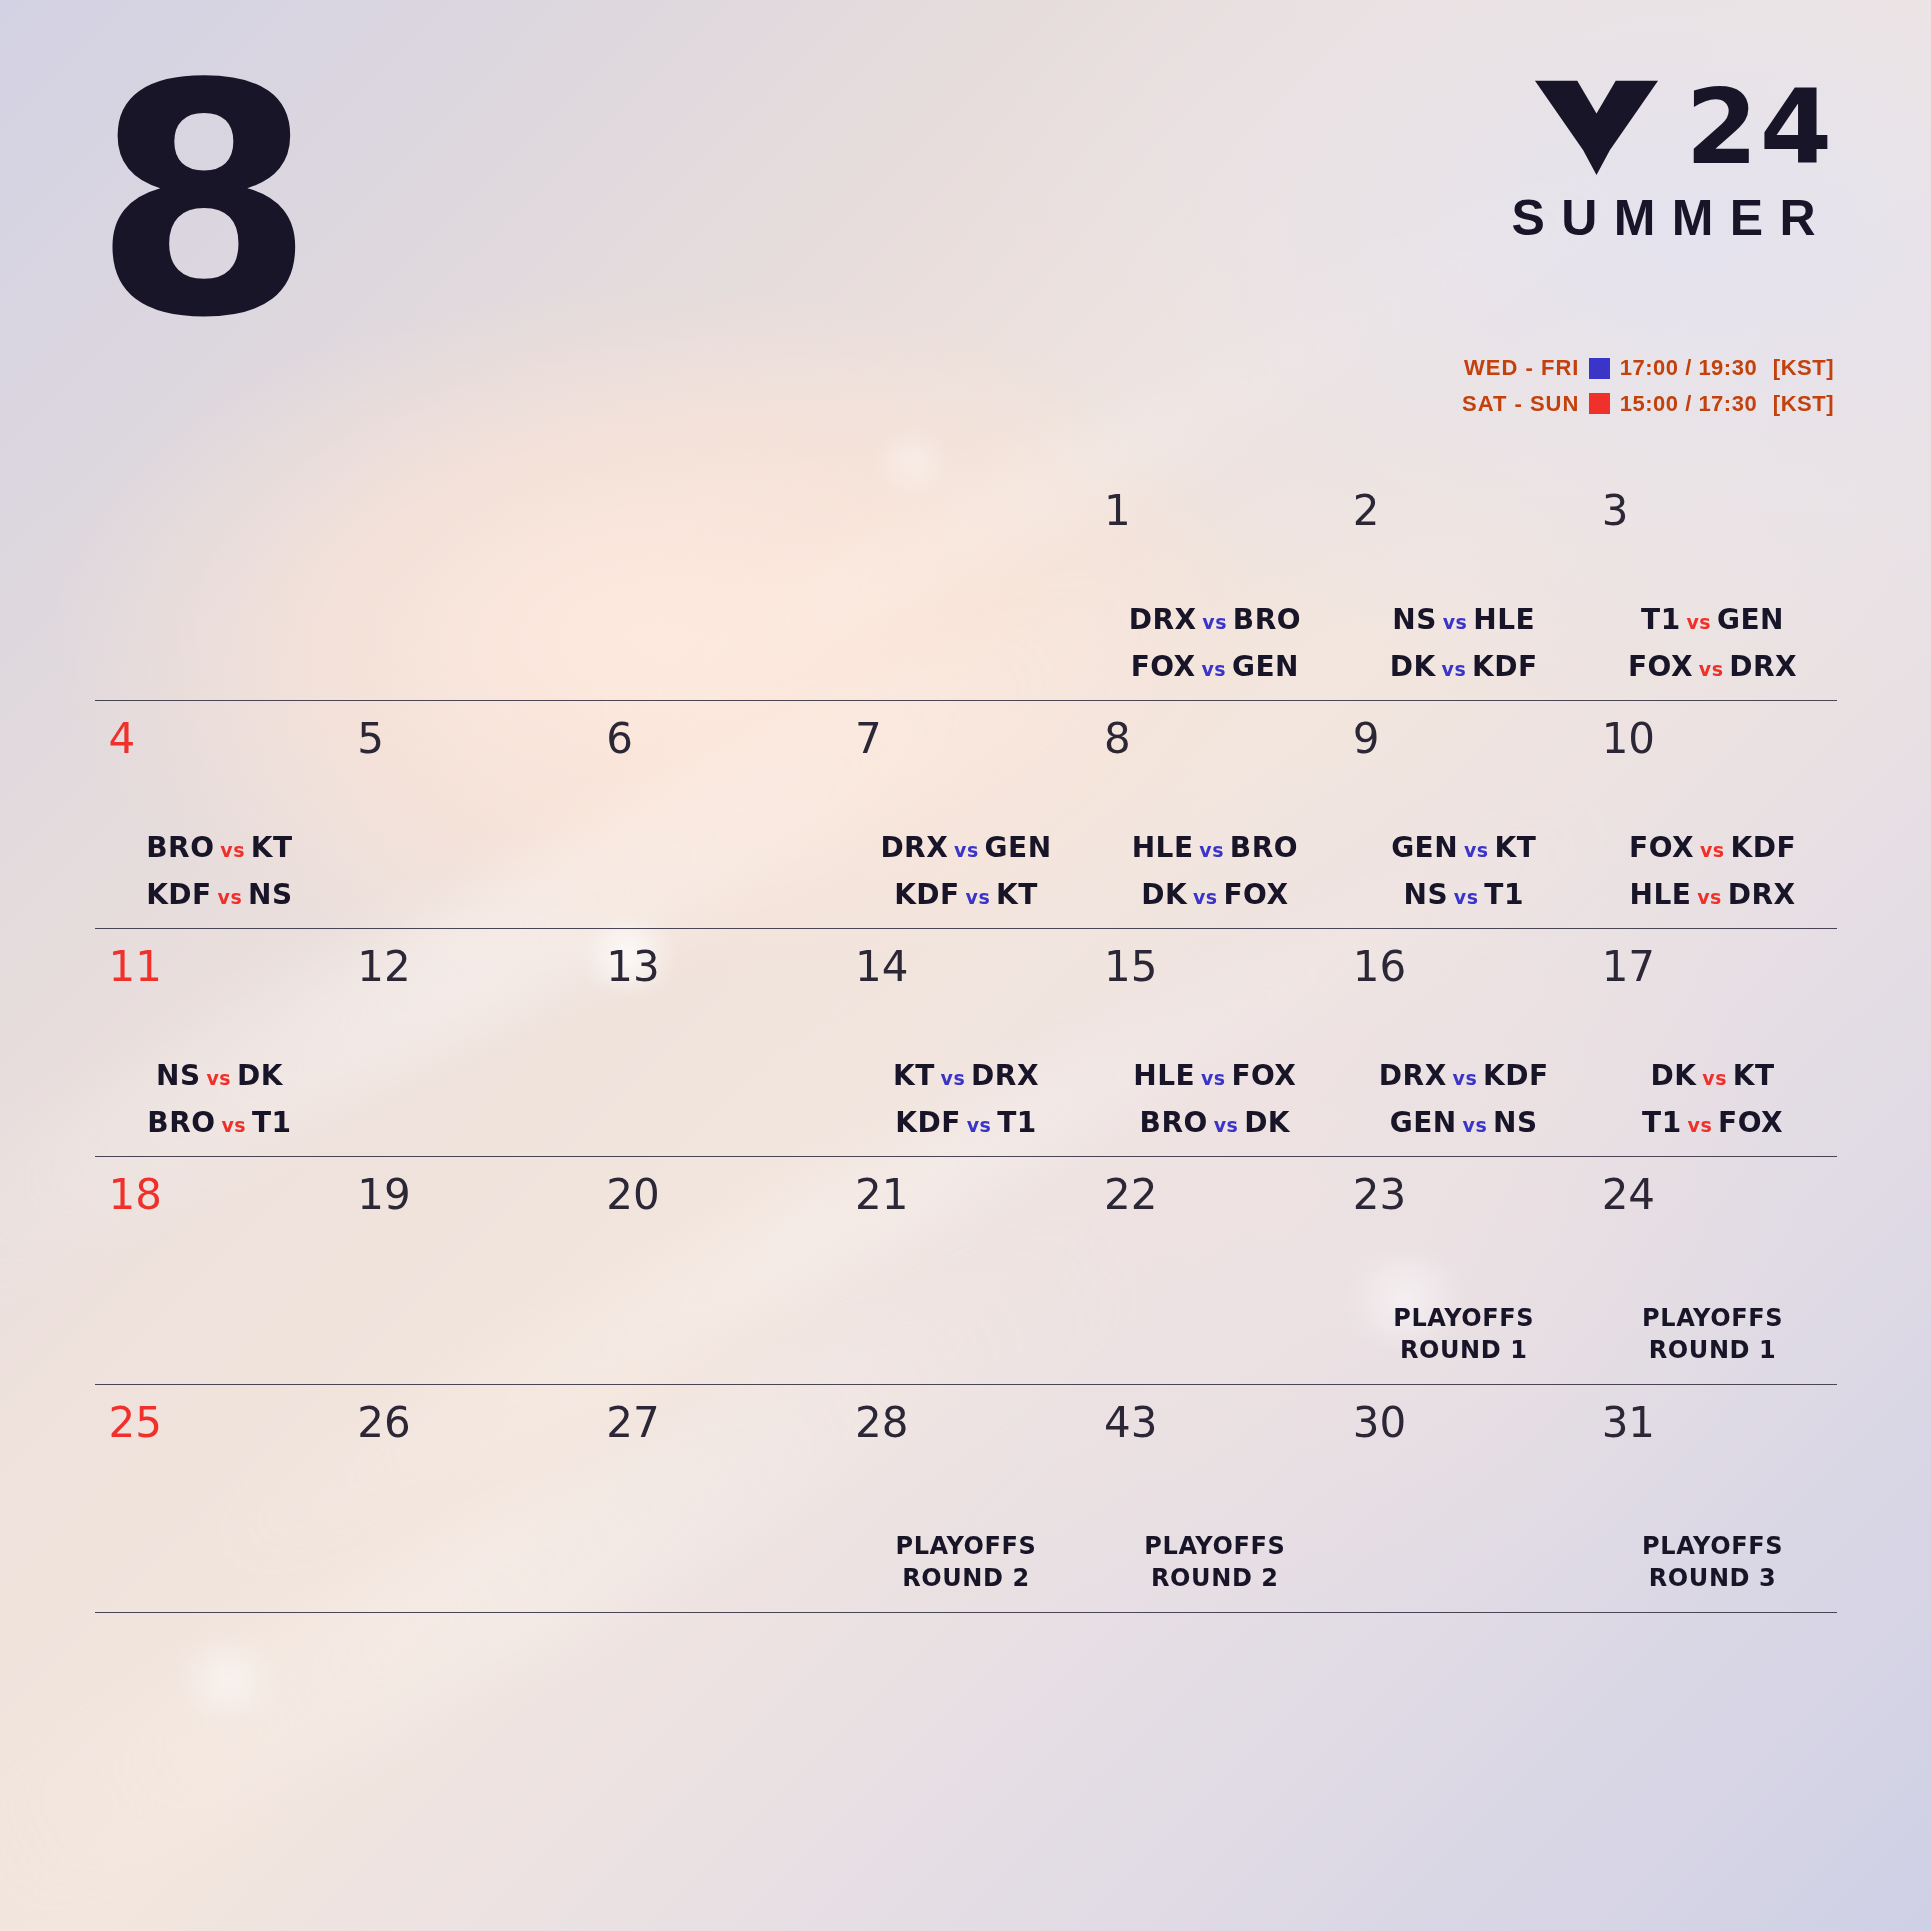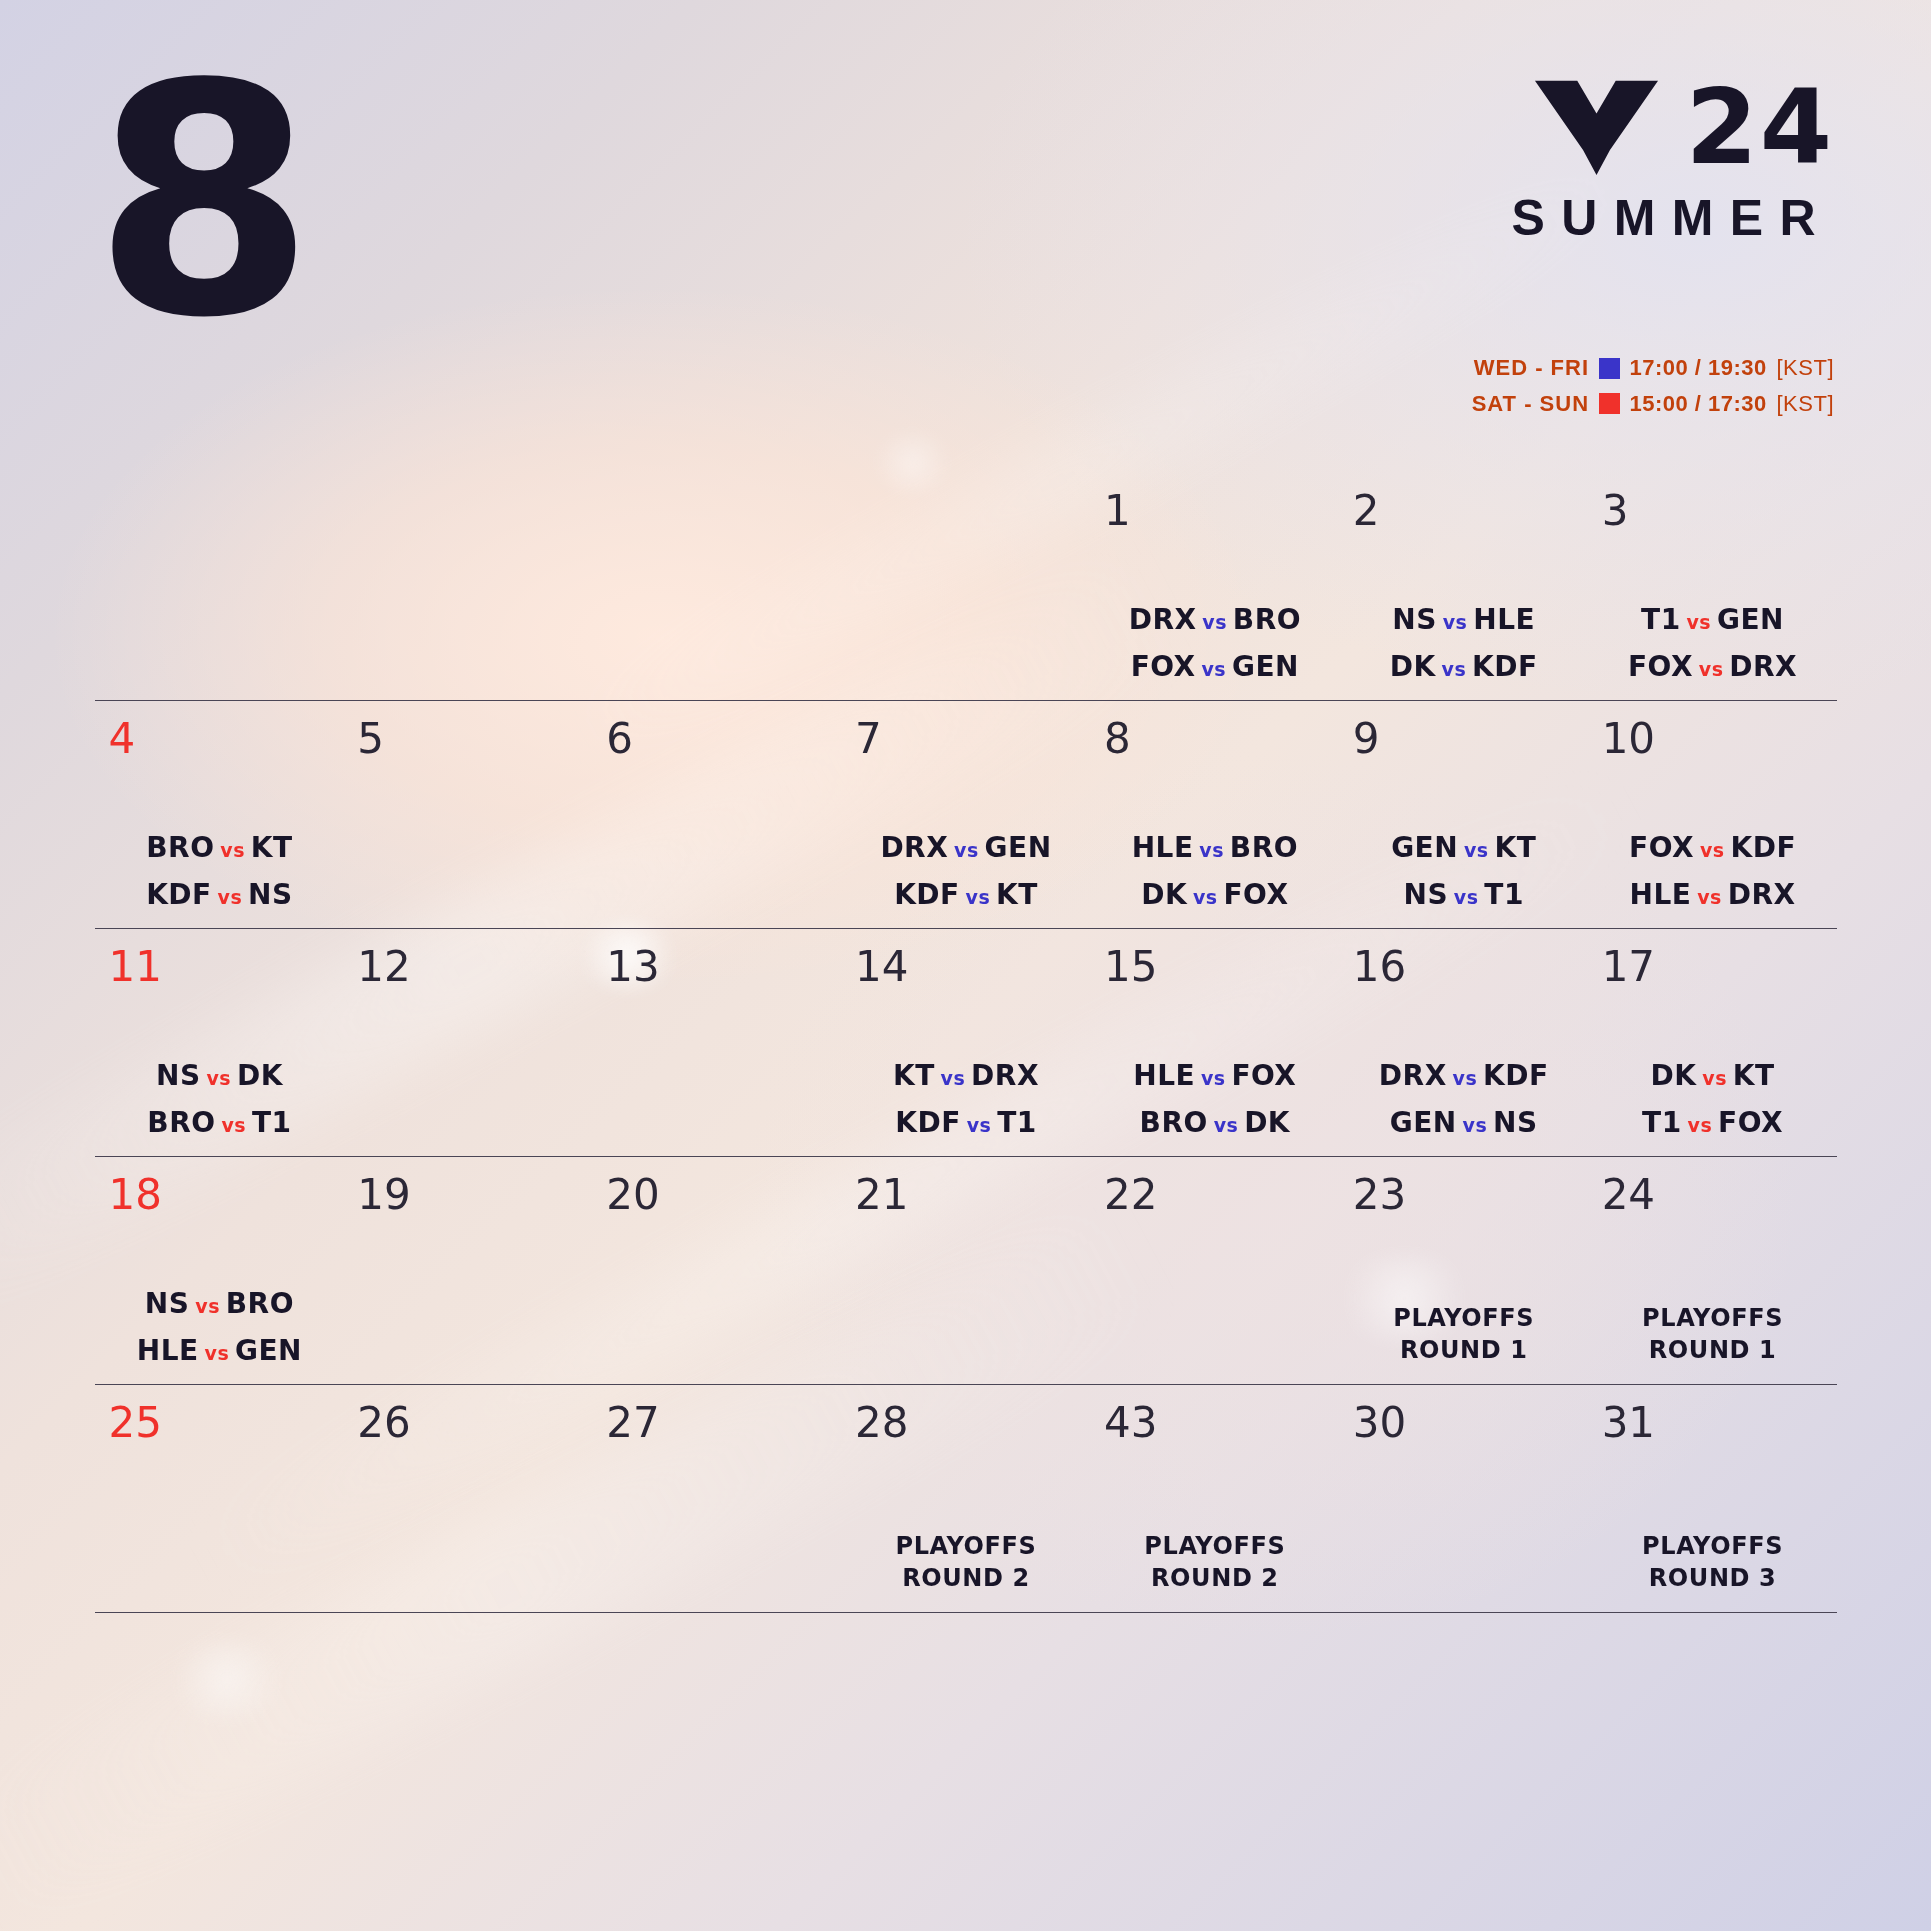--- a/index.html
+++ b/index.html
@@ -100,21 +100,21 @@
     display: flex;
     align-items: center;
     justify-content: flex-end;
     gap: 9.7px;
     margin-bottom: 9.7px;
     white-space: nowrap;
   }
   .legend-days { letter-spacing: 1px; }
   .legend-swatch { width: 21px; height: 21px; display: inline-block; }
   .legend-times { font-weight: 700; letter-spacing: 0.5px; }
-  .legend-kst { font-weight: 400; letter-spacing: 0.5px; }
+  .legend-kst { font-weight: 700; letter-spacing: 0.5px; margin-left: 6px; }
 
   
   .cal {
     position: absolute;
     left: 95px; top: 473px;
     width: 1742px;
   }
   .week-head {
     display: grid;
     grid-template-columns: repeat(7, 1fr);
@@ -355,24 +355,20 @@
             <div class="daynum">17</div>
             <div class="matches">
               <div class="match"><span>DK</span><span class="vs vs-red">vs</span><span>KT</span></div>
               <div class="match"><span>T1</span><span class="vs vs-red">vs</span><span>FOX</span></div>
             </div>
           </div>
         </div>
         <div class="week">
           <div class="cell">
             <div class="daynum sun">18</div>
-            <div class="matches">
-              <div class="match"><span>NS</span><span class="vs vs-red">vs</span><span>BRO</span></div>
-              <div class="match"><span>HLE</span><span class="vs vs-red">vs</span><span>GEN</span></div>
-            </div>
           </div>
           <div class="cell">
             <div class="daynum">19</div>
           </div>
           <div class="cell">
             <div class="daynum">20</div>
           </div>
           <div class="cell">
             <div class="daynum">21</div>
           </div>

